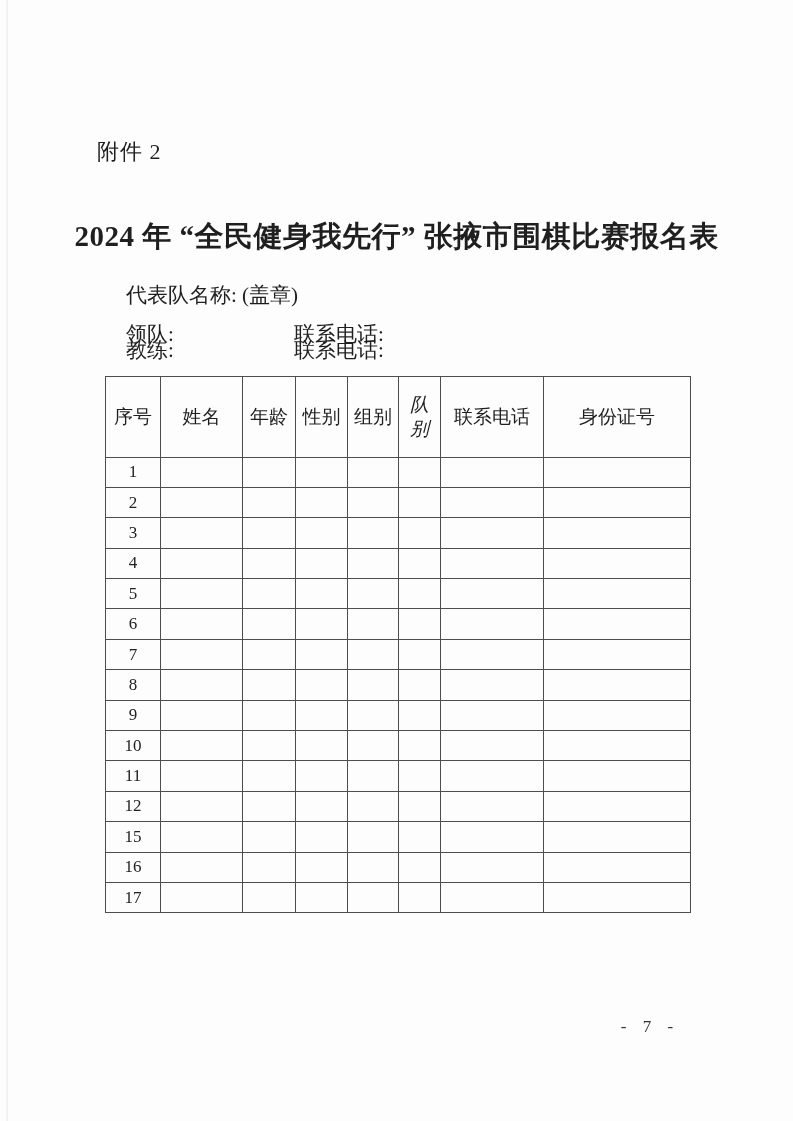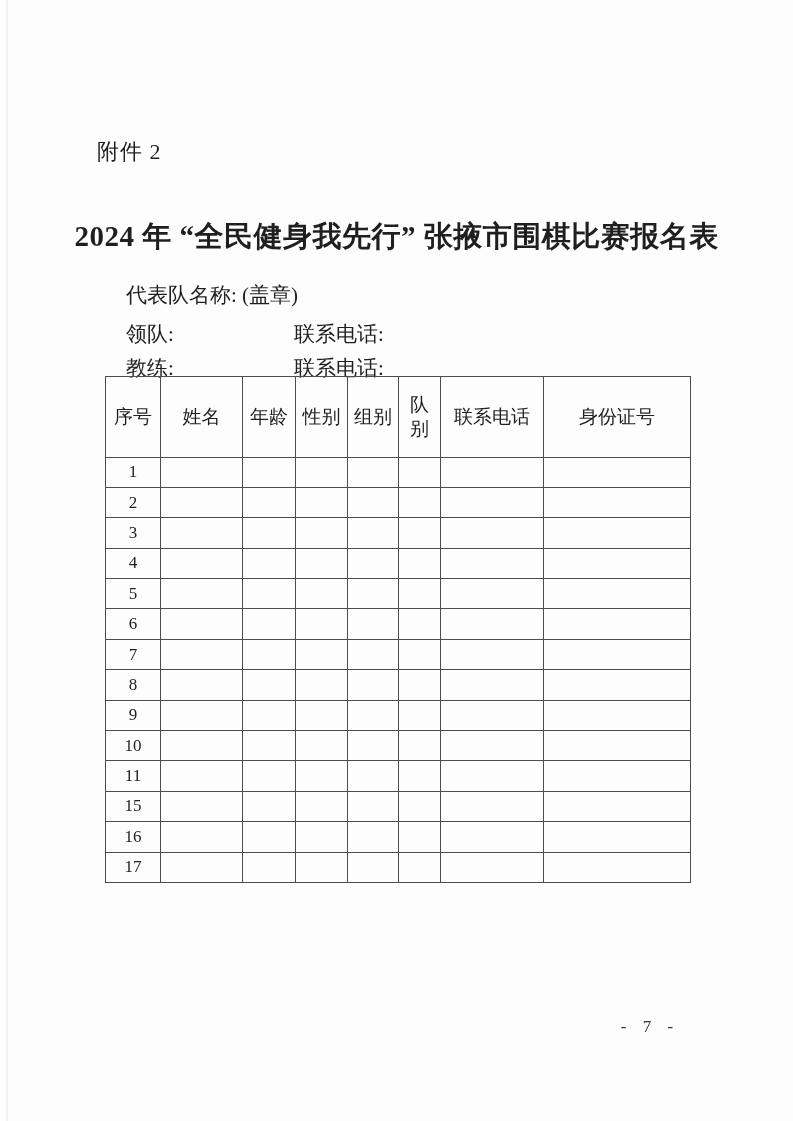--- a/index.html
+++ b/index.html
@@ -47,21 +47,21 @@
   .meta {
     position: absolute;
     left: 107px;
     width: 480px;
     font-size: 21px;
     white-space: nowrap;
     margin-left: 19px;
   }
   .meta-team  { top: 281px; }
   .meta-leader{ top: 320px; }
-  .meta-coach { top: 354px; }
+  .meta-coach { top: 336px; }
   .meta .phone-label {
     position: absolute;
     left: 168px;
     top: 0;
   }
   table.reg-table {
     position: absolute;
     left: 105px;
     top: 376px;
     width: 585px;
@@ -74,21 +74,21 @@
     text-align: center;
     vertical-align: middle;
     overflow: hidden;
   }
   .reg-table thead tr { height: 57px; }
   .reg-table th {
     font-weight: normal;
     font-size: 19px;
     line-height: 1.25;
   }
-  .reg-table th.th-team { padding: 16px 10px; } 
+  .reg-table th.th-team { padding: 16px 10px; font-style: italic; } 
   .reg-table tbody tr { height: 30.4px; }
   .reg-table td {
     font-size: 17px;
     color: #222;
   }
   .page-number {
     position: absolute;
     left: 598px;
     top: 1017px;
     width: 104px;
@@ -251,20 +251,30 @@
           <td>11</td>
           <td></td>
           <td></td>
           <td></td>
           <td></td>
           <td></td>
           <td></td>
           <td></td>
         </tr>
         <tr>
+          <td>12</td>
+          <td></td>
+          <td></td>
+          <td></td>
+          <td></td>
+          <td></td>
+          <td></td>
+          <td></td>
+        </tr>
+        <tr>
           <td>15</td>
           <td></td>
           <td></td>
           <td></td>
           <td></td>
           <td></td>
           <td></td>
           <td></td>
         </tr>
         <tr>

